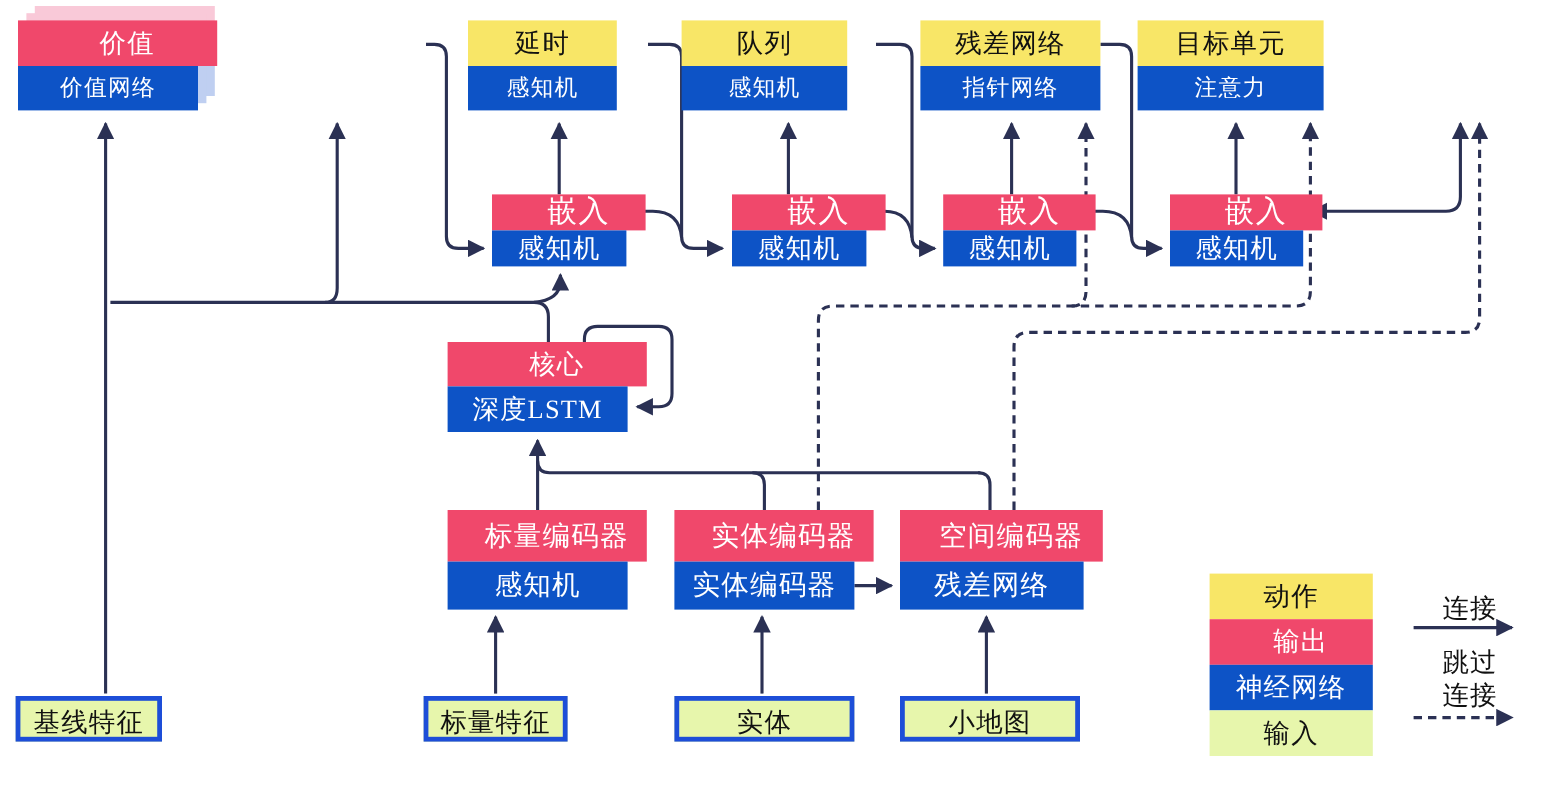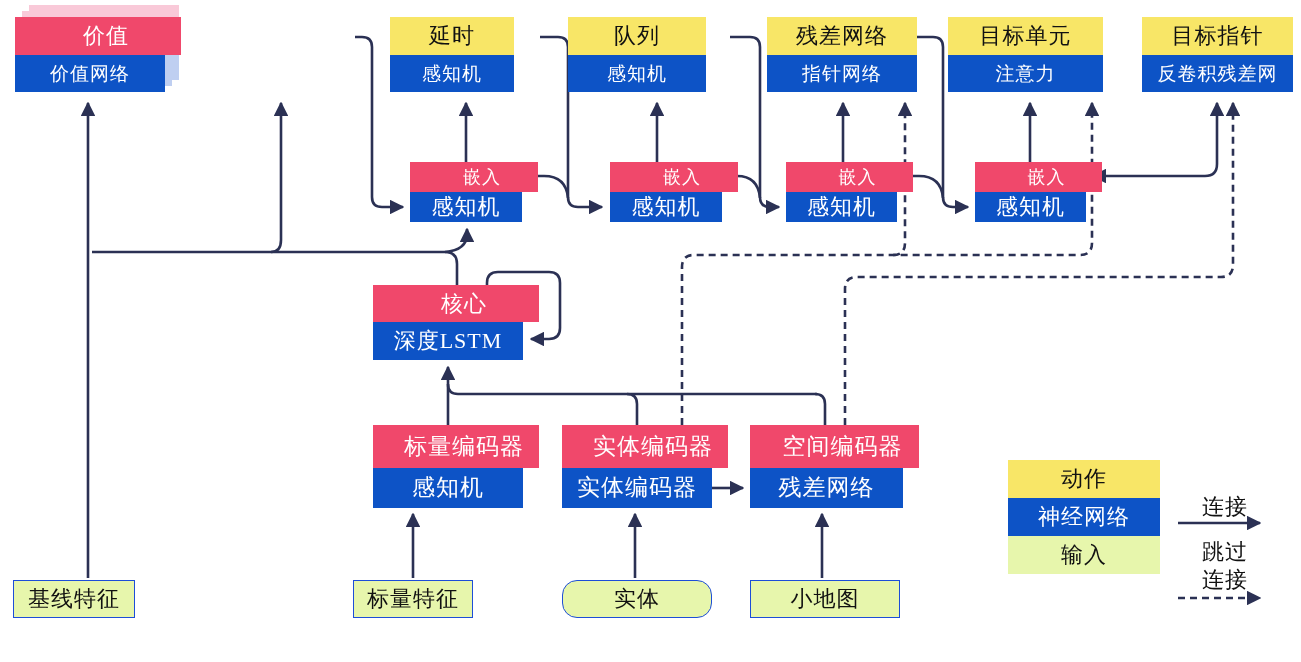--- a/index.html
+++ b/index.html
@@ -4,35 +4,35 @@
 <style>
   html,body{margin:0;padding:0;background:#ffffff;}
   #canvas{position:relative;width:1301px;height:662px;background:#ffffff;overflow:hidden;
           font-family:"Liberation Serif","DejaVu Serif",serif;}
   #wires{position:absolute;left:0;top:0;width:1301px;height:662px;}
   .node{position:absolute;text-align:center;letter-spacing:1px;}
   .part{width:100%;overflow:hidden;white-space:nowrap;}
   .yellow{background:#F8E667;color:#111111;}
   .red{background:#F0486B;color:#ffffff;padding-left:16px;}
   .blue{background:#0D53C6;color:#ffffff;}
-  .green{background:#E7F6AC;color:#111111;border:1px solid #1d4ed8;box-sizing:border-box;}
+  .green{background:#E7F6AC;color:#111111;border:4px solid #1d4ed8;box-sizing:border-box;}
   
   .r-top .p1{height:38px;line-height:38px;font-size:22px;}
   .r-top .p2{height:37px;line-height:37px;font-size:19px;}
-  .r-emb .p1{height:30px;line-height:30px;font-size:18px;}
+  .r-emb .p1{height:30px;line-height:30px;font-size:25px;}
   .r-emb .p2{height:30px;line-height:30px;font-size:22px;}
   .r-core .p1{height:37px;line-height:37px;font-size:22px;}
   .r-core .p2{height:38px;line-height:38px;font-size:22px;}
   .r-enc .p1{height:43px;line-height:43px;font-size:23px;}
   .r-enc .p2{height:40px;line-height:40px;font-size:23px;}
   .g-in{height:38px;line-height:36px;font-size:22px;}
   .shadow{position:absolute;}
   .shadow .sp1{height:38px;background:#F9C9D8;}
   .shadow .sp2{height:37px;background:#BFCFF1;}
-  .legend{position:absolute;left:1008px;top:460px;width:152px;}
+  .legend{position:absolute;left:1008px;top:478px;width:136px;}
   .legend .lrow{height:38px;line-height:38px;text-align:center;font-size:22px;letter-spacing:1px;}
   .lgd-label{position:absolute;font-size:22px;color:#111;text-align:center;letter-spacing:1px;}
 </style>
 </head>
 <body>
 
 <div id="canvas">
 
   <svg id="wires" viewBox="0 0 1301 662" xmlns="http://www.w3.org/2000/svg">
     <defs>
@@ -116,24 +116,20 @@
     <div class="part p2 blue">感知机</div>
   </div>
   <div class="node r-top" style="left:767px;top:17px;width:150px;">
     <div class="part p1 yellow">残差网络</div>
     <div class="part p2 blue">指针网络</div>
   </div>
   <div class="node r-top" style="left:948px;top:17px;width:155px;">
     <div class="part p1 yellow">目标单元</div>
     <div class="part p2 blue">注意力</div>
   </div>
-  <div class="node r-top" style="left:1142px;top:17px;width:151px;">
-    <div class="part p1 yellow">目标指针</div>
-    <div class="part p2 blue">反卷积残差网</div>
-  </div>
 
   <div class="node r-emb" style="left:410px;top:162px;width:112px;">
     <div class="part p1 red">嵌入</div>
     <div class="part p2 blue">感知机</div>
   </div>
   <div class="node r-emb" style="left:610px;top:162px;width:112px;">
     <div class="part p1 red">嵌入</div>
     <div class="part p2 blue">感知机</div>
   </div>
   <div class="node r-emb" style="left:786px;top:162px;width:111px;">
@@ -158,25 +154,26 @@
     <div class="part p1 red">实体编码器</div>
     <div class="part p2 blue">实体编码器</div>
   </div>
   <div class="node r-enc" style="left:750px;top:425px;width:153px;">
     <div class="part p1 red">空间编码器</div>
     <div class="part p2 blue">残差网络</div>
   </div>
 
   <div class="node g-in green" style="left:13px;top:580px;width:122px;">基线特征</div>
   <div class="node g-in green" style="left:353px;top:580px;width:120px;">标量特征</div>
-  <div class="node g-in green" style="left:562px;top:580px;width:150px;border-radius:15px;">实体</div>
+  <div class="node g-in green" style="left:562px;top:580px;width:150px;">实体</div>
   <div class="node g-in green" style="left:750px;top:580px;width:150px;">小地图</div>
 
   <div class="legend">
     <div class="lrow yellow">动作</div>
+    <div class="lrow red">输出</div>
     <div class="lrow blue">神经网络</div>
     <div class="lrow green" style="border:none;">输入</div>
   </div>
   <div class="lgd-label" style="left:1178px;top:492px;width:94px;">连接</div>
   <div class="lgd-label" style="left:1178px;top:537px;width:94px;">跳过</div>
   <div class="lgd-label" style="left:1178px;top:565px;width:94px;">连接</div>
 
 </div>
 
 </body></html>

